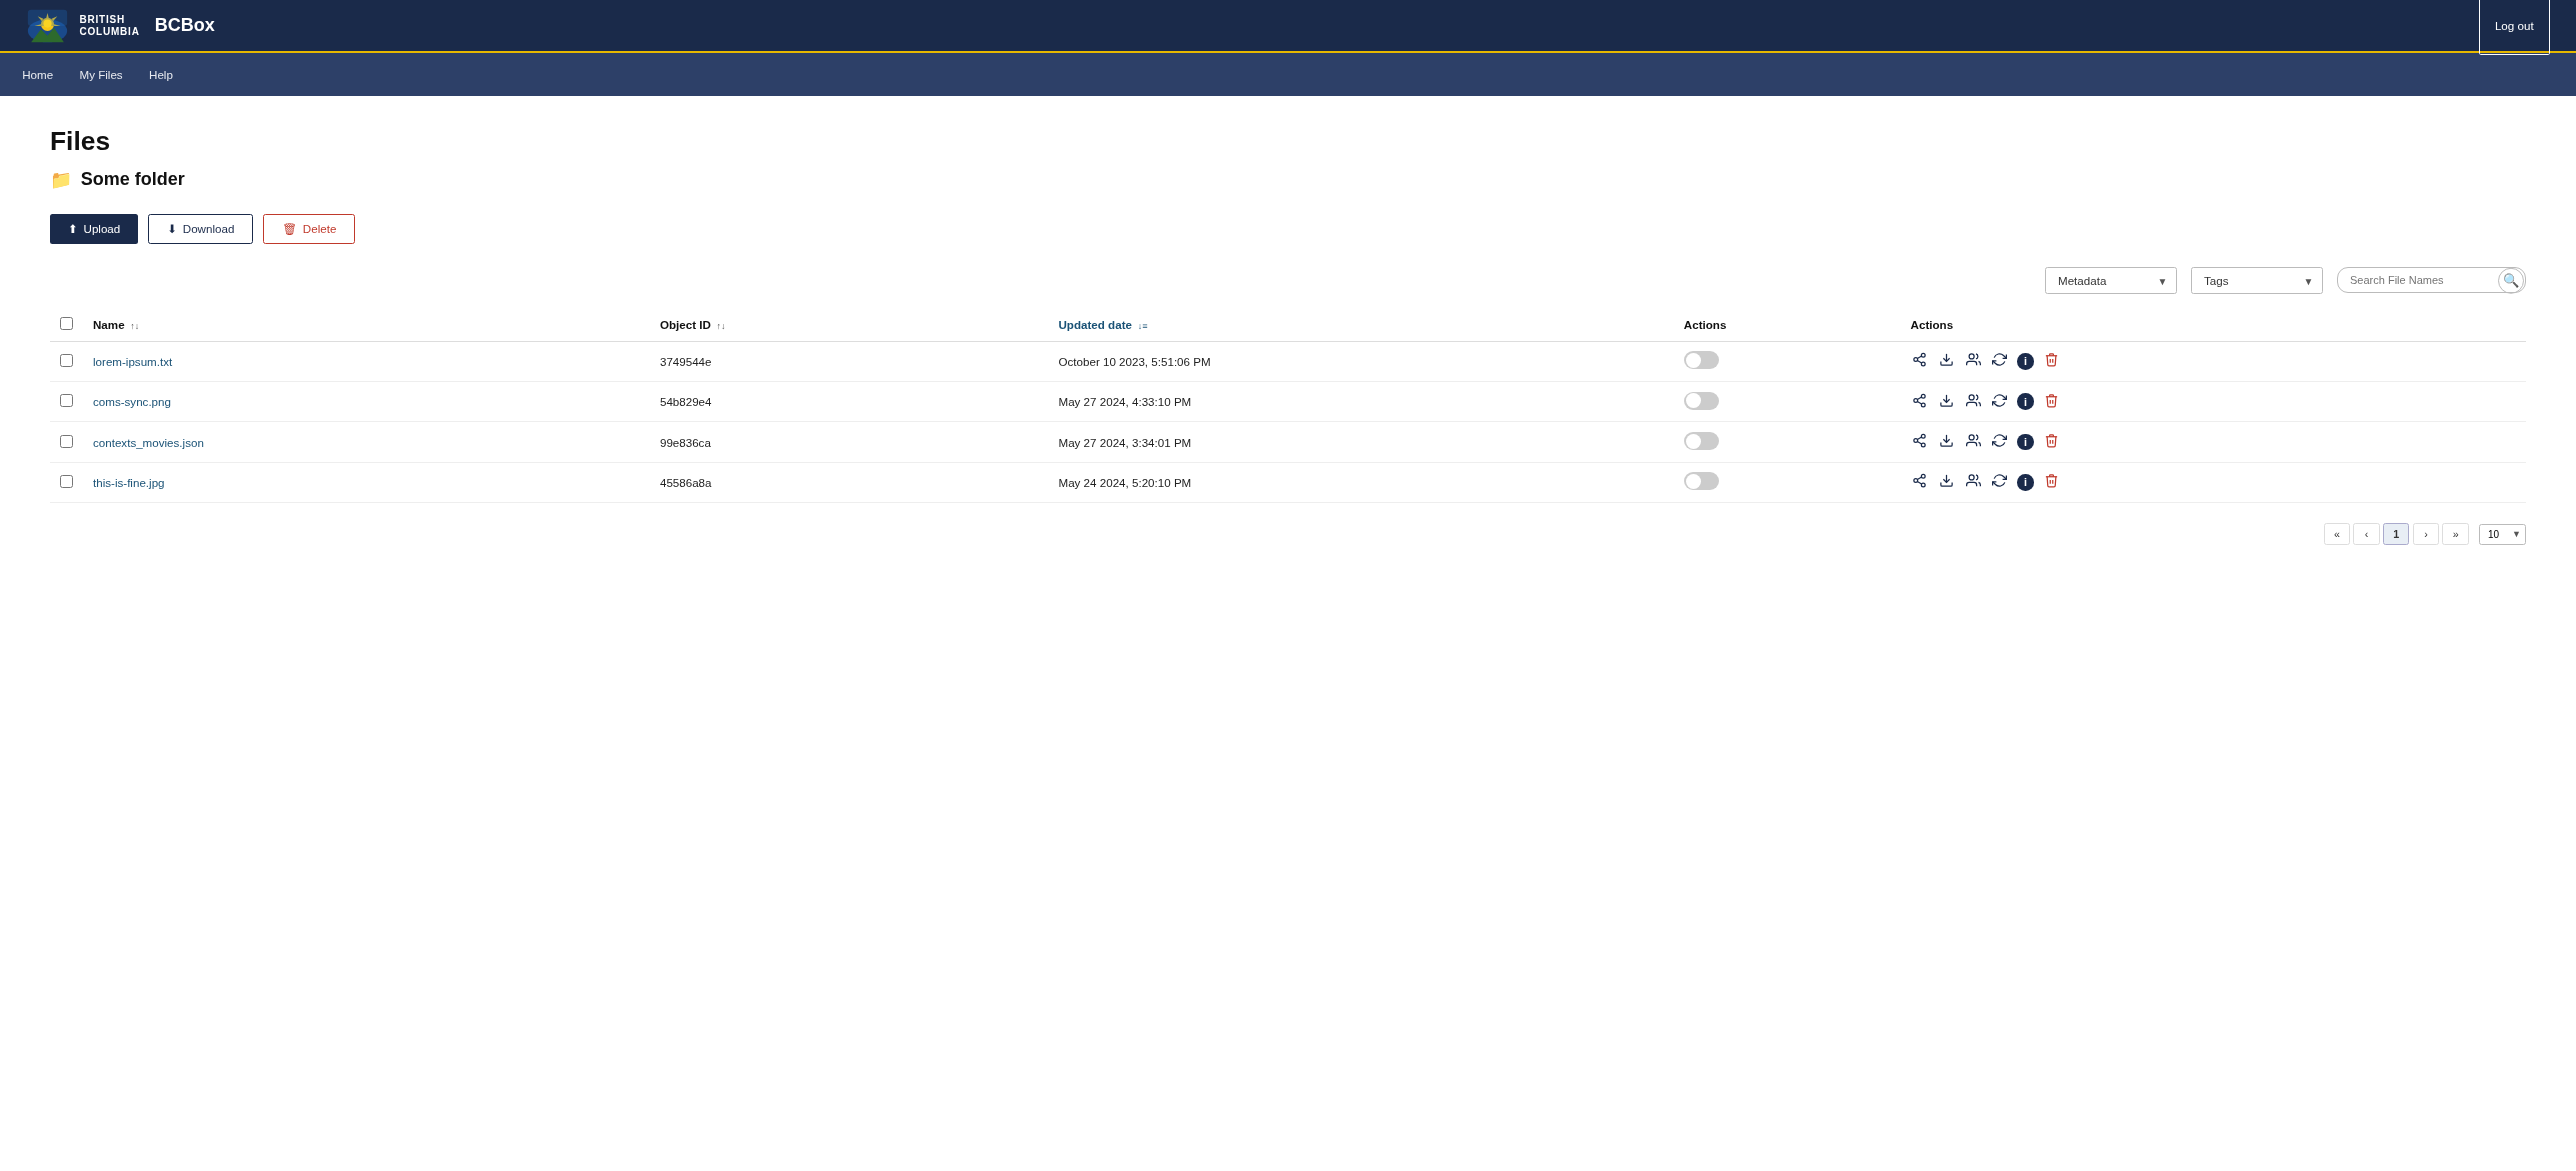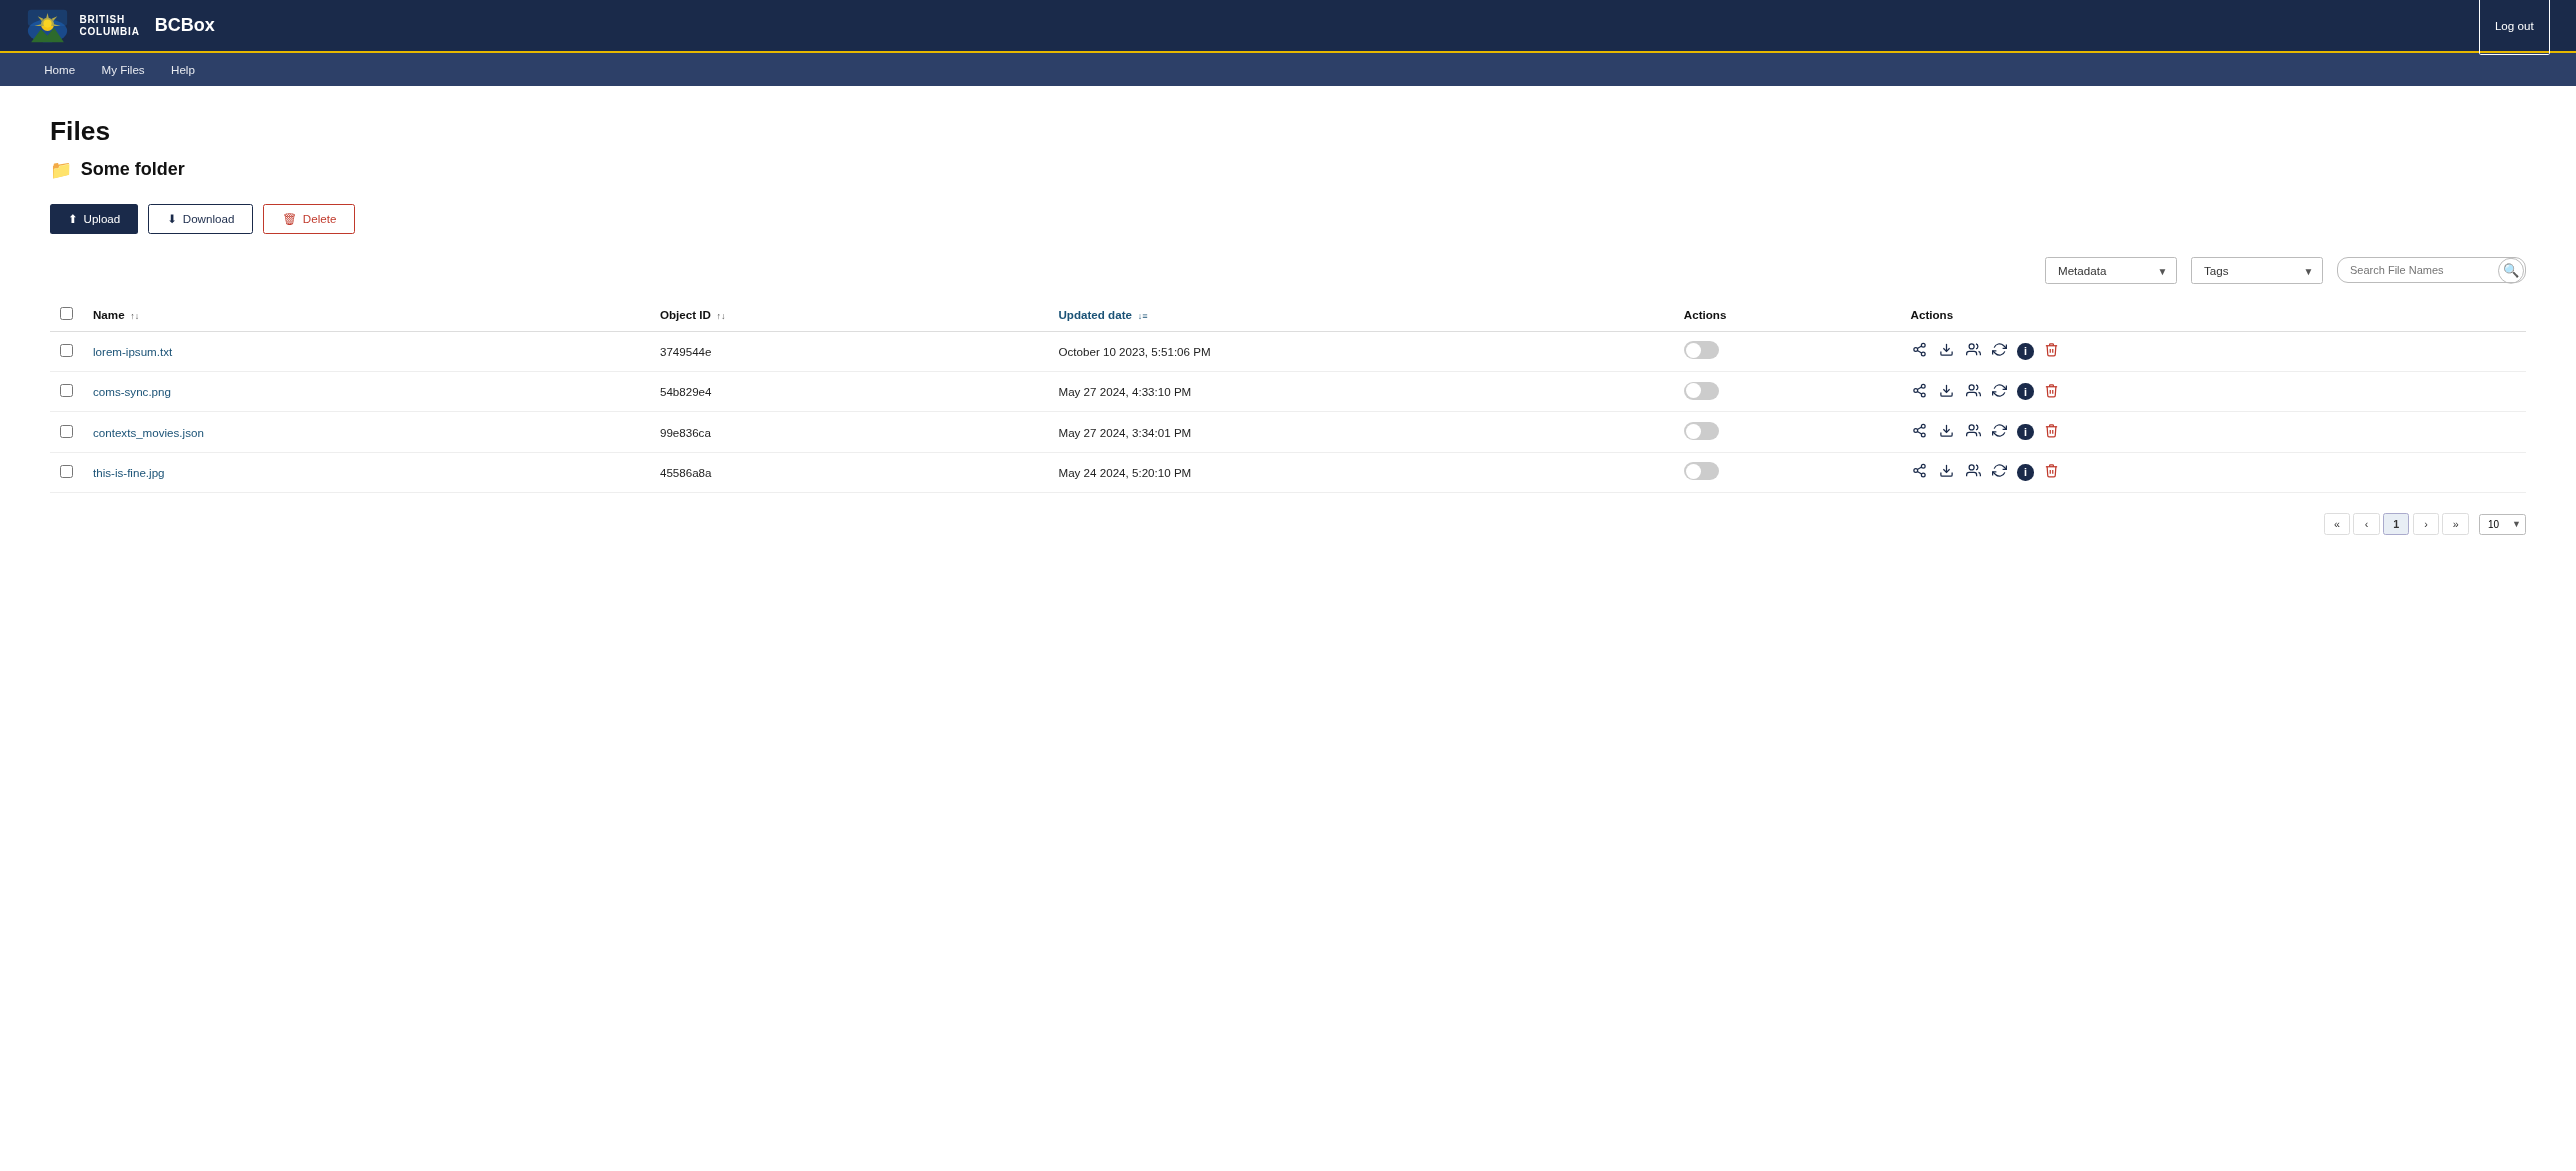--- a/index.html
+++ b/index.html
@@ -27,22 +27,22 @@
       font-size: 11.6px;
       cursor: pointer;
       border-radius: 1.7px;
     }
 
     
     .nav {
       background: #2d4068;
       display: flex;
       gap: 0;
-      padding: 0 31px;
-      height: 33px;
+      padding: 0 9px;
+      height: 43px;
       align-items: center;
     }
     .nav a {
       color: #e8eaf0;
       text-decoration: none;
       font-size: 11.6px;
       padding: 0 13.2px;
       height: 33px;
       display: flex;
       align-items: center;

